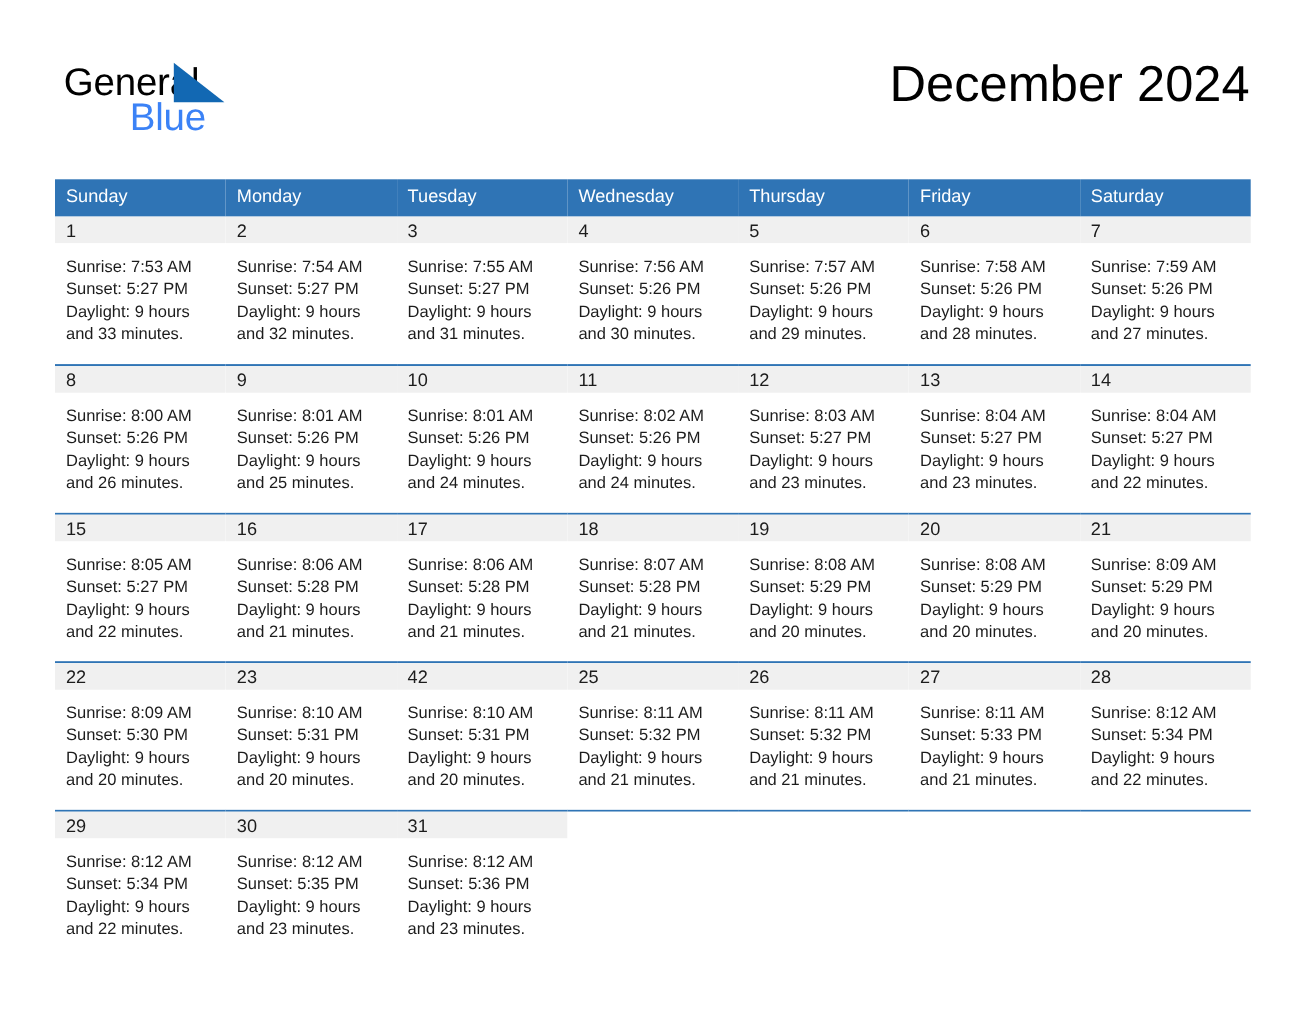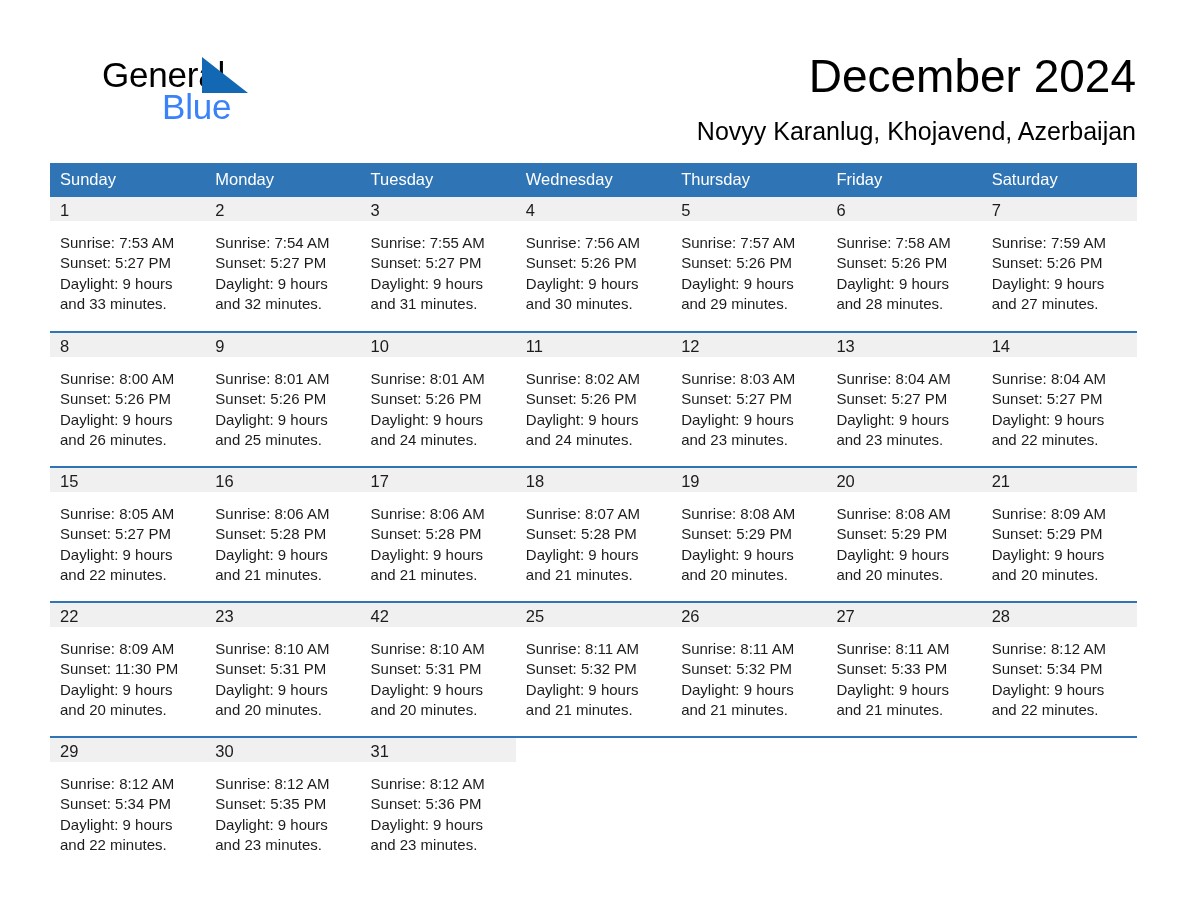--- a/index.html
+++ b/index.html
@@ -16,21 +16,20 @@
     background: #ffffff;
     overflow: hidden;
   }
 
   
   .top {
     position: absolute;
     left: 0; right: 0; top: 0;
     height: 155px;
     padding: 0 50px;
-    margin-left: 44px;
   }
   .logo {
     position: absolute;
     left: 58px; top: 55px;
     width: 260px; height: 70px;
   }
   .logo-general {
     position: absolute;
     left: 0; top: 0;
     font-size: 35px;
@@ -147,21 +146,20 @@
   <div class="top">
 
     <div class="logo">
       <span class="logo-general">General</span>
       <span class="logo-tri"></span>
       <span class="logo-blue">Blue</span>
     </div>
 
     <div class="title-block">
       <h1 class="cal-title">December 2024</h1>
-      <h2 class="cal-subtitle">Novyy Karanlug, Khojavend, Azerbaijan</h2>
     </div>
 
   </div>
 
   <div class="calendar">
     <table class="cal-table">
       <colgroup>
         <col>
           <col>
           <col>
@@ -418,21 +416,21 @@
                 </div>
               </div>
             </td>
           </tr>
           <tr class="week-row">
             <td>
               <div class="cell">
                 <div class="daynum-bar">22</div>
                 <div class="cell-lines">
                   <div>Sunrise: 8:09 AM</div>
-                  <div>Sunset: 11:30 PM</div>
+                  <div>Sunset: 5:30 PM</div>
                   <div>Daylight: 9 hours</div>
                   <div>and 20 minutes.</div>
                 </div>
               </div>
             </td>
             <td>
               <div class="cell">
                 <div class="daynum-bar">23</div>
                 <div class="cell-lines">
                   <div>Sunrise: 8:10 AM</div>

